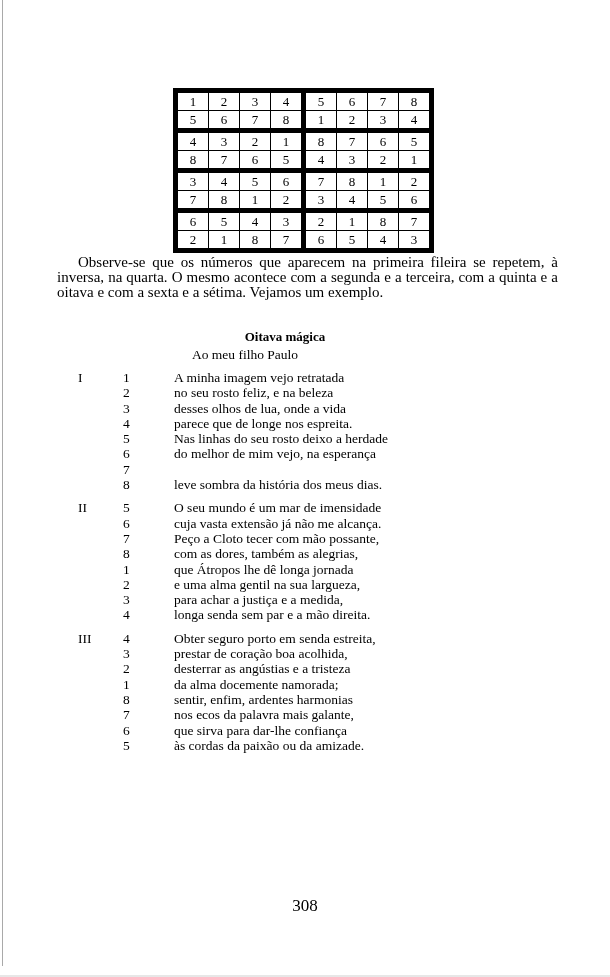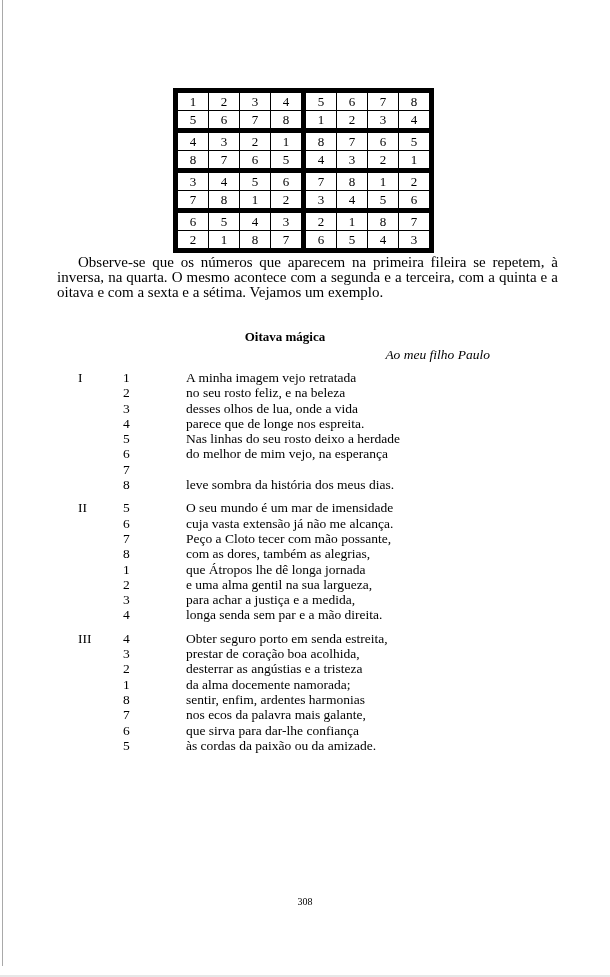--- a/index.html
+++ b/index.html
@@ -77,48 +77,47 @@
     font-size: 13px;
     font-weight: bold;
     text-align: center;
   }
   .dedication {
     position: absolute;
     left: 0;
     top: 347px;
     width: 490px;
     font-size: 13.5px;
-    font-style: italic;
-    text-align: right;
+    text-align: center;
   }
   .poem {
     position: absolute;
     left: 0;
     top: 370px;
     width: 610px;
   }
   .stanza { margin: 0 0 8px 0; }
   .poem-line {
     display: grid;
     grid-template-columns: 45px 51px 1fr;
     padding-left: 78px;
     font-size: 13.5px;
     line-height: 15.3px;
   }
   .numeral  { text-align: left; }
   .line-num { text-align: left; }
-  .line-text { text-align: left; margin-left: 12px; }
+  .line-text { text-align: left; }
 
   .page-number {
     position: absolute;
     left: 0;
     top: 896px;
     width: 610px;
     text-align: center;
-    font-size: 10px;
+    font-size: 17px;
   }
 </style>
 </head>
 <body>
 
 <div class="page">
   <div class="left-edge"></div>
   <div class="bottom-edge"></div>
 
   <table class="magic-grid">

